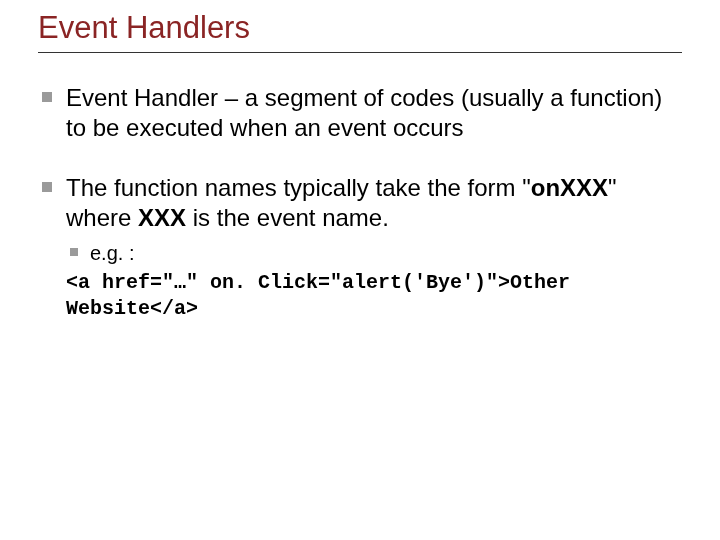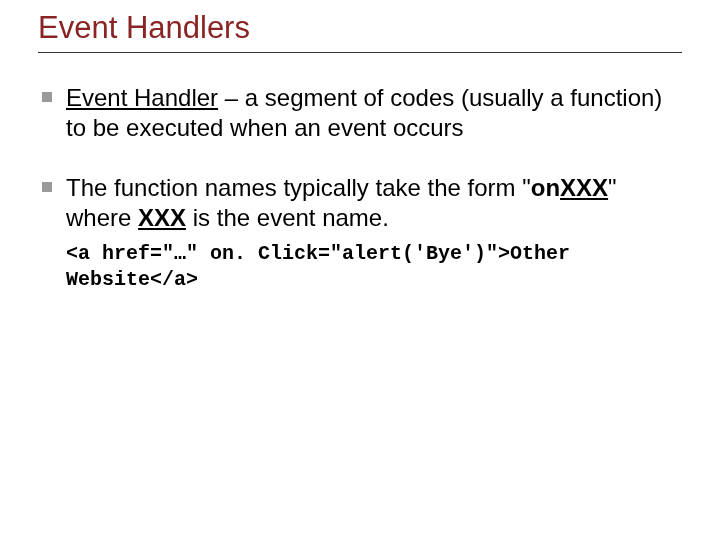--- a/index.html
+++ b/index.html
@@ -70,40 +70,40 @@
   }
   ul.level2 > li.codeblock {
     font-family: "Courier New", Courier, monospace;
     font-size: 20px;
     font-weight: bold;
     line-height: 1.3;
     margin-top: 4px;
     padding-left: 0;
   }
   .underline {
-    text-decoration: underline;
   }
 </style>
 </head>
 <body>
 
 <div class="slide">
 
   <h1 class="title">Event Handlers</h1>
 
   <ul class="level1">
 
     <li>
       <span class="underline">Event Handler</span><span> – a segment of codes (usually a function) to be executed when an event occurs</span>
     </li>
 
 
     <li>
       <span>The function names typically take the form "</span><b><span>on</span><span class="underline">XXX</span></b><span>" where </span><b class="underline">XXX</b><span> is the event name.</span>
 
       <ul class="level2">
+        <li class="sub">e.g. :</li>
         <li class="codeblock">&lt;a href="…" on. Click="alert('Bye')"&gt;Other Website&lt;/a&gt;</li>
       </ul>
     </li>
 
   </ul>
 
 </div>
 
 </body></html>

